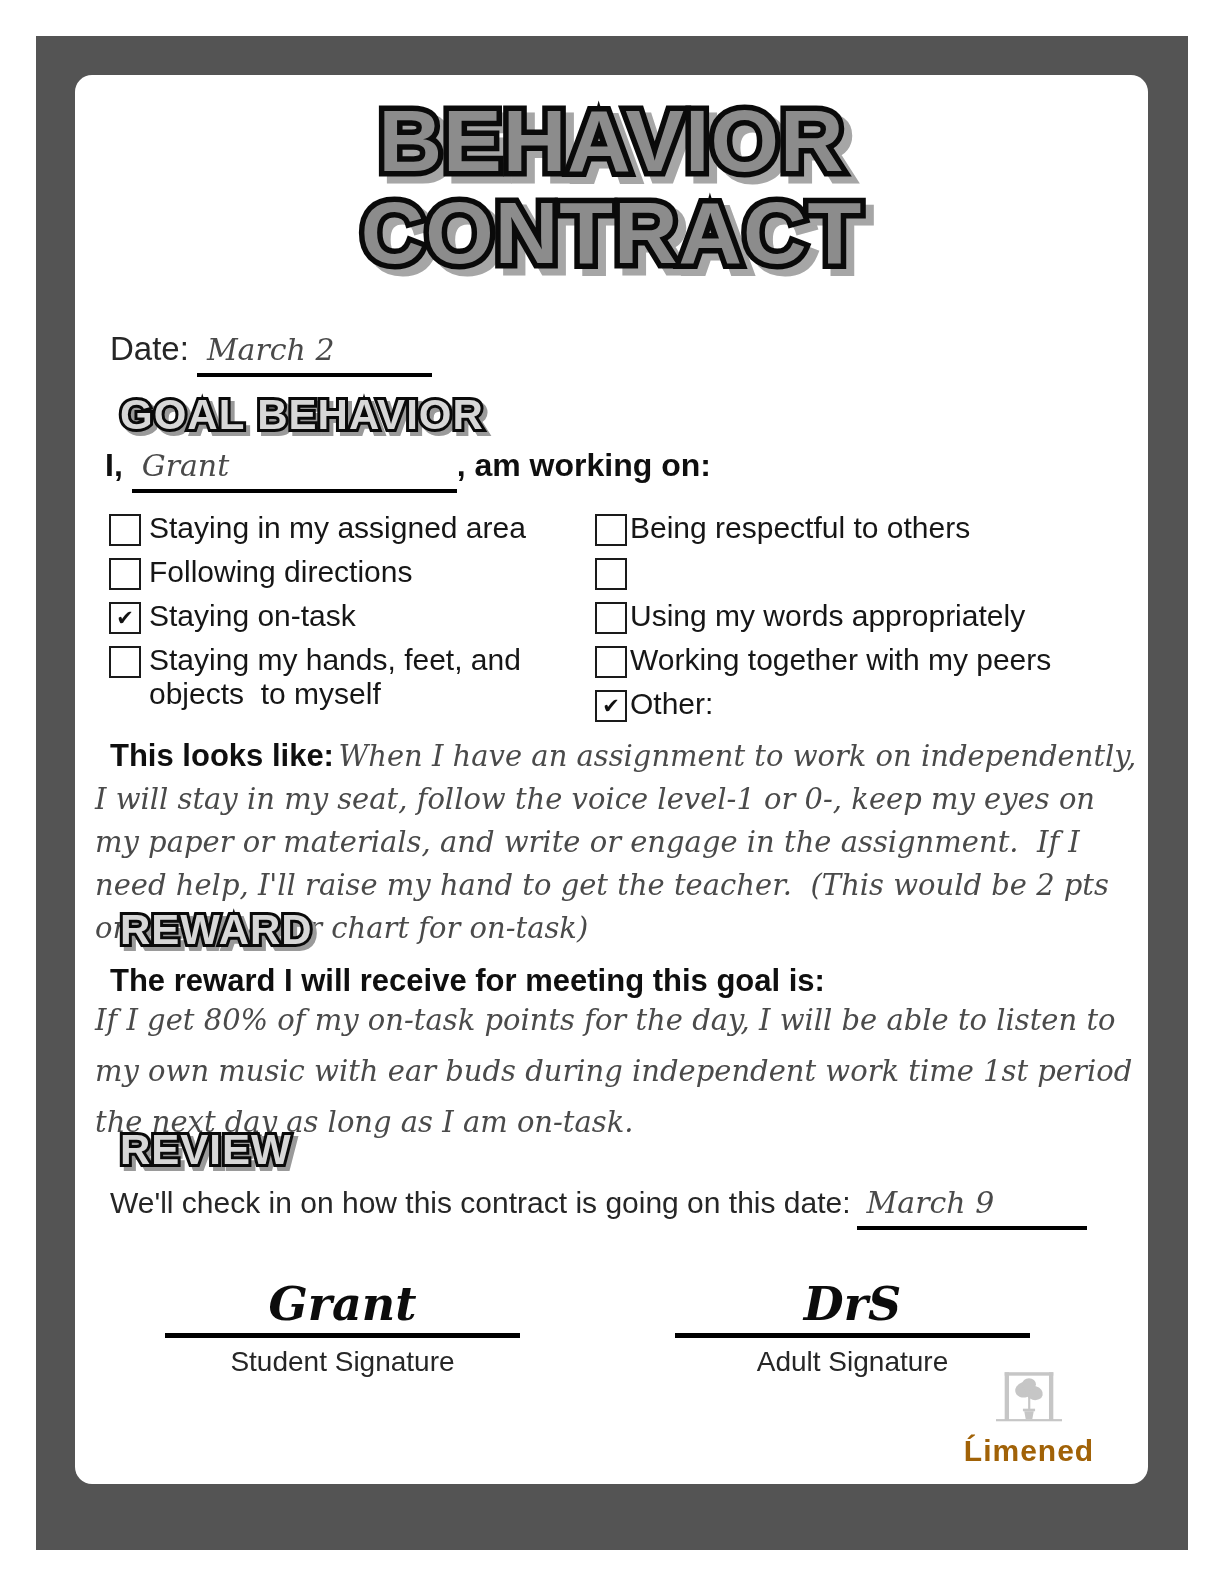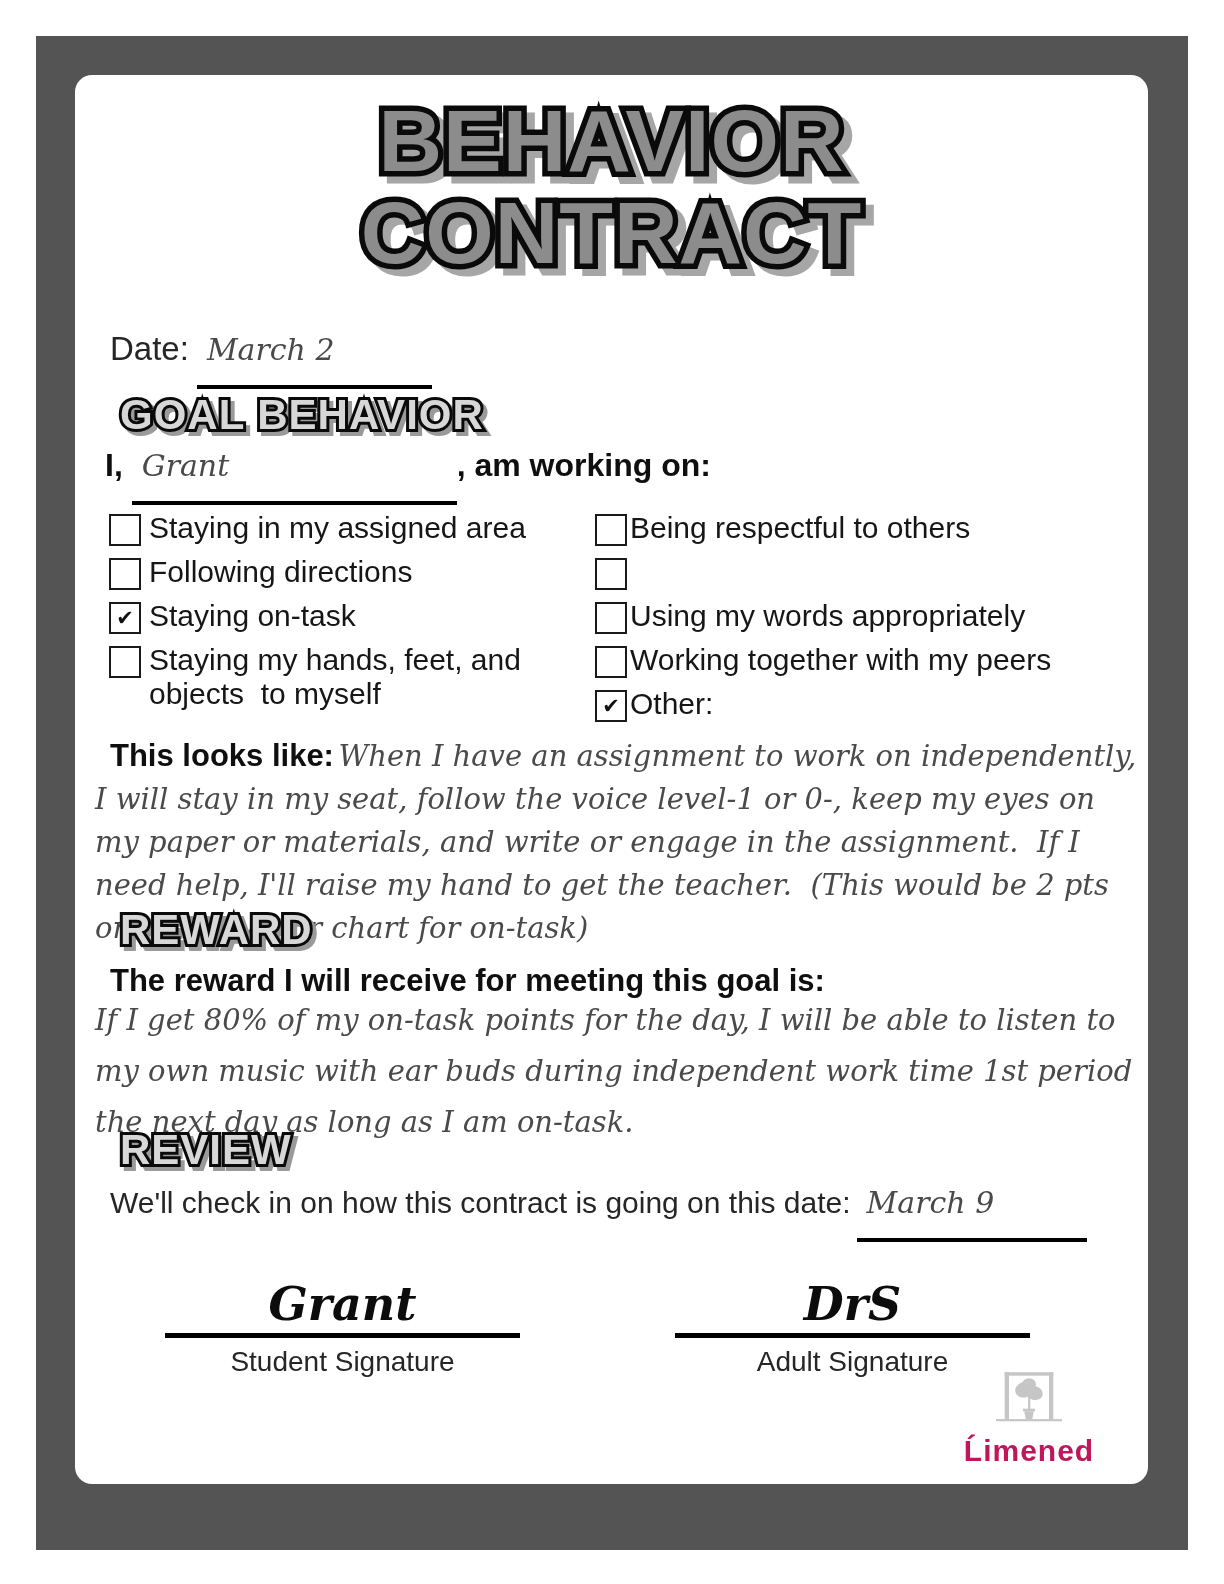--- a/index.html
+++ b/index.html
@@ -23,21 +23,21 @@
   .heading-sm .stroke{-webkit-text-stroke:6px #0a0a0a;color:#0a0a0a;}
   .heading-sm .fill{color:#d7d7d7;}
 
   .title-block{position:absolute;left:0;top:20px;width:100%;text-align:center;}
 
   
   .light{font-weight:400;color:#262626;}
   .bold{font-weight:700;color:#0f0f0f;}
   .hand{font-family:"DejaVu Serif",serif;font-style:italic;color:#4a4a4a;}
   .fill-line{display:inline-block;border-bottom:4px solid #000;vertical-align:baseline;}
-  .fill-line .hand{display:inline-block;padding:0 0 18px 10px;}
+  .fill-line .hand{display:inline-block;padding:0 0 6px 10px;}
 
   .date-row{position:absolute;left:35px;top:255px;font-size:33px;}
   .date-row .fill-line{width:235px;margin-left:8px;}
   .date-row .hand{font-size:30px;}
 
   .goal-heading{position:absolute;left:45px;top:318px;}
   .sentence{position:absolute;left:30px;top:372px;font-size:32px;}
   .sentence .fill-line{width:325px;}
   .sentence .hand{font-size:30px;}
 
@@ -71,21 +71,21 @@
 
   .sig{position:absolute;top:1198px;width:355px;text-align:center;}
   .sig.student{left:90px;}
   .sig.adult{left:600px;}
   .sig-name{font-family:"DejaVu Serif",serif;font-style:italic;font-weight:700;font-size:46px;color:#0c0c0c;
             border-bottom:5px solid #000;padding-bottom:2px;min-height:58px;
             display:flex;align-items:flex-end;justify-content:center;}
   .sig-label{font-size:28px;padding-top:8px;color:#262626;}
 
   .logo{position:absolute;left:874px;top:1297px;width:160px;text-align:center;}
-  .logo-text{font-size:30px;font-weight:700;color:#be185d;letter-spacing:1px;margin-top:2px;}
+  .logo-text{font-size:30px;font-weight:700;color:#a16207;letter-spacing:1px;margin-top:2px;}
 </style>
 </head>
 <body>
 
 <div class="page">
   <div class="frame">
     <div class="card">
 
       <div class="title-block">
         <div class="outlined title-line">

